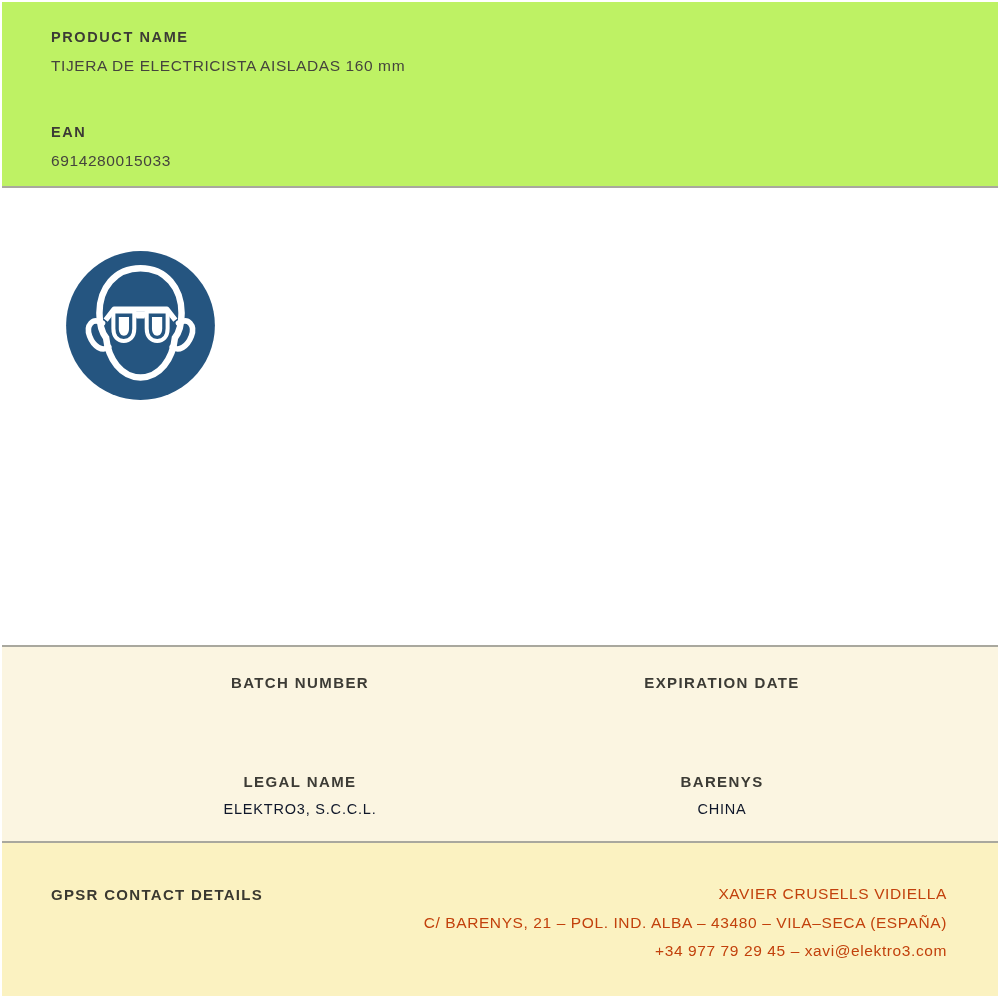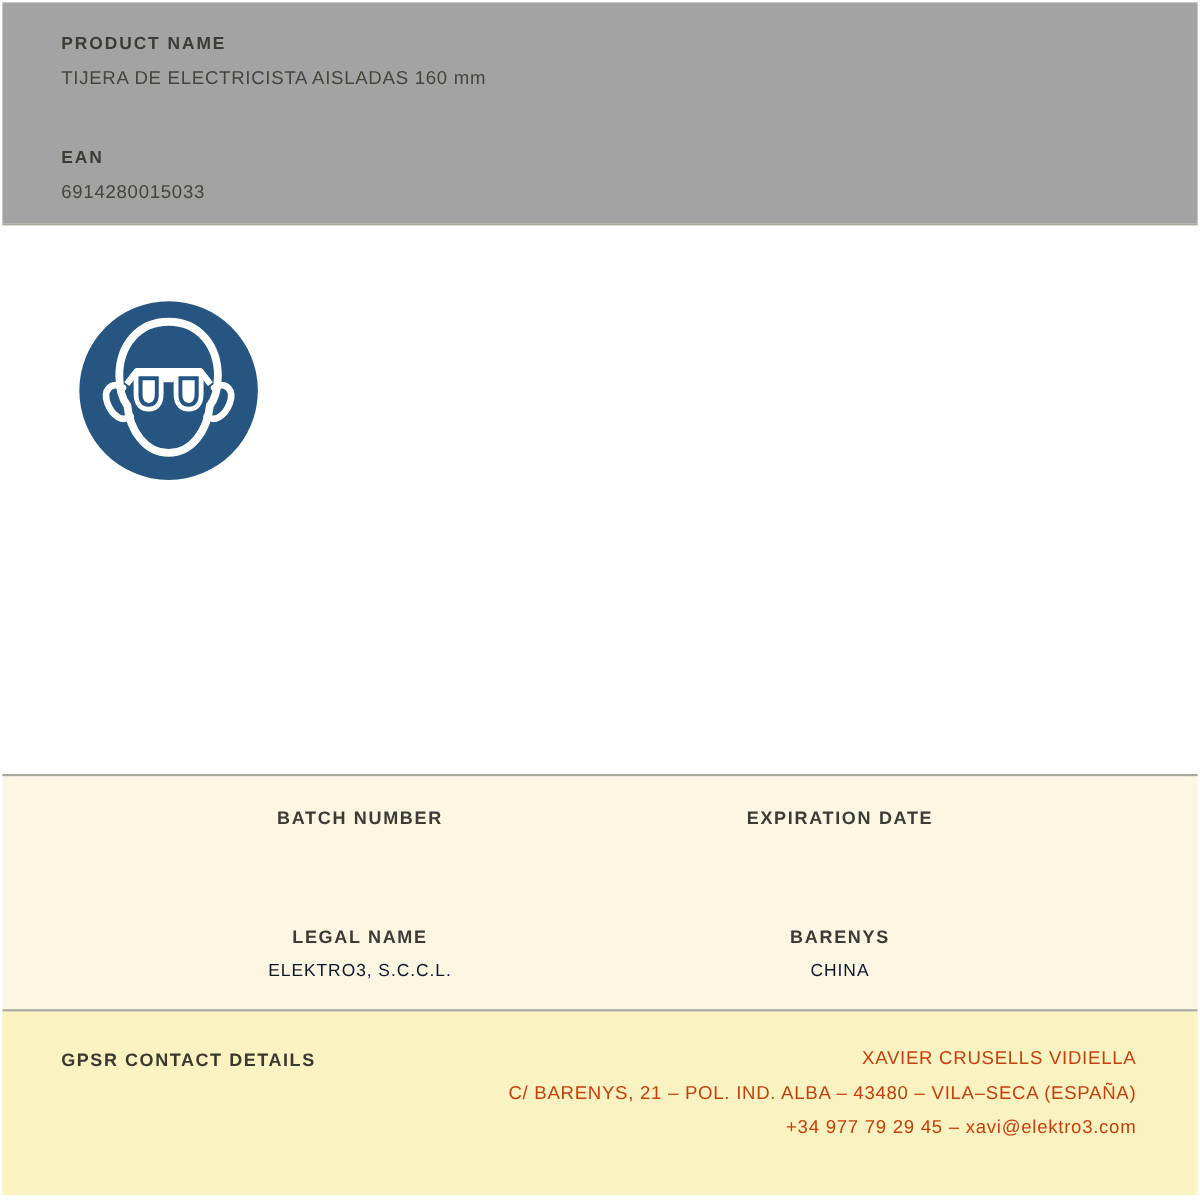--- a/index.html
+++ b/index.html
@@ -9,21 +9,21 @@
     color: #3e3d37;
     box-sizing: border-box;
     padding: 2px 2px 0 2px;
   }
   .sheet { width: 996px; }
 
   .divider { height: 2px; background: #a9a89e; }
 
   
   .section-top {
-    background: #a3a3a3;
+    background: #bef264;
     height: 184px;
     box-sizing: border-box;
     padding: 27px 51px 0 49px;
   }
   .field-label {
     font-size: 14.5px;
     font-weight: bold;
     letter-spacing: 1.6px;
     color: #3c3b35;
     line-height: 17px;
@@ -55,20 +55,21 @@
     height: 194px;
     box-sizing: border-box;
     padding-top: 27px;
   }
   .details-grid {
     width: 800px;
     margin: 0 auto;
     display: grid;
     grid-template-columns: 400px 400px;
     text-align: center;
+    gap: 22px;
   }
   .details-grid .cell { min-height: 47px; }
   .details-row2 { margin-top: 52px; }
   .detail-label {
     font-size: 15px;
     font-weight: bold;
     letter-spacing: 1.4px;
     color: #3c3b35;
     line-height: 17px;
   }
@@ -79,21 +80,21 @@
     line-height: 19px;
     margin-top: 10px;
     min-height: 19px;
   }
 
   
   .section-gpsr {
     background: #fbf2c1;
     height: 153px;
     box-sizing: border-box;
-    padding: 26px 51px 0 49px;
+    padding: 37px 51px 0 49px;
     display: flex;
     justify-content: space-between;
     align-items: flex-start;
   }
   .gpsr-label {
     font-size: 15px;
     font-weight: bold;
     letter-spacing: 1.3px;
     color: #3a3930;
     line-height: 29px;

